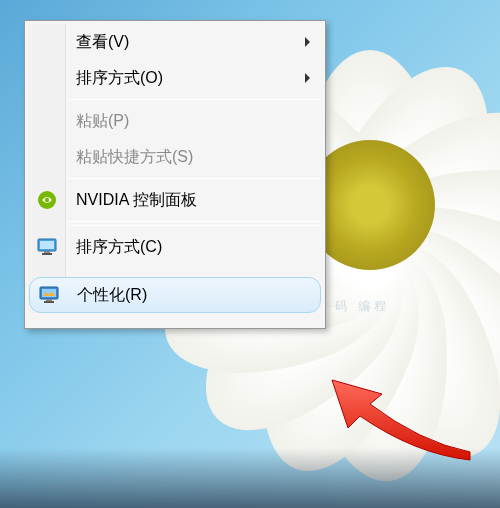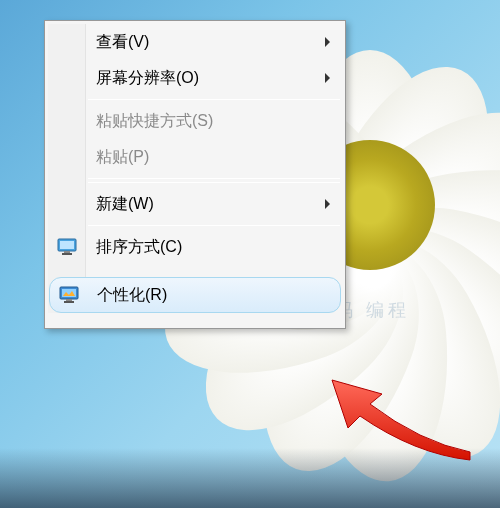--- a/index.html
+++ b/index.html
@@ -42,28 +42,28 @@
     left: 210px; top: 255px;
     font-size: 36px;
     font-weight: bold;
     color: rgba(130,160,185,0.35);
     letter-spacing: 1px;
     pointer-events: none;
   }
   .watermark-sub {
     position: absolute;
     left: 335px; top: 298px;
-    font-size: 18px;
+    font-size: 12px;
     color: rgba(130,160,185,0.35);
     letter-spacing: 4px;
     pointer-events: none;
   }
   .context-menu {
     position: absolute;
-    left: 44px; top: 20px;
+    left: 24px; top: 20px;
     width: 302px;
     background: #f5f5f5;
     border: 1px solid #979797;
     box-shadow: 3px 3px 6px rgba(0,0,0,0.25);
     padding: 3px;
   }
   .menu-inner {
     background: #f5f5f5;
     position: relative;
   }
@@ -151,42 +151,48 @@
 
 <div class="context-menu">
   <div class="menu-inner">
     <div class="icon-gutter"></div>
 
     <div class="menu-item">
       <span>查看(V)</span>
       <span class="arrow"></span>
     </div>
     <div class="menu-item">
-      <span>屏幕分辨率(O)</span>
+      <span>排序方式(O)</span>
       <span class="arrow"></span>
     </div>
 
     <div class="menu-sep"></div>
 
+    <div class="menu-item disabled">
+      <span>粘贴(P)</span>
+    </div>
     <div class="menu-item disabled">
       <span>粘贴快捷方式(S)</span>
     </div>
-    <div class="menu-item disabled">
-      <span>粘贴(P)</span>
-    </div>
-
-    <div class="menu-sep"></div>
-
-
-    <div class="menu-sep"></div>
-
-    <div class="menu-item">
-      <span>新建(W)</span>
-      <span class="arrow"></span>
-    </div>
+
+    <div class="menu-sep"></div>
+
+    <div class="menu-item">
+      <span class="mi-icon">
+        <svg width="20" height="20" viewBox="0 0 20 20">
+            <circle cx="10" cy="10" r="9" fill="#76b900"></circle>
+            <path d="M5 10 Q10 4 15 10 Q10 16 5 10 Z" fill="#fff"></path>
+            <circle cx="10" cy="10" r="2.2" fill="#76b900"></circle>
+          </svg>
+      </span>
+      <span>NVIDIA 控制面板</span>
+    </div>
+
+    <div class="menu-sep"></div>
+
 
     <div class="menu-sep"></div>
 
     <div class="menu-item">
       <span class="mi-icon">
         <svg width="20" height="18" viewBox="0 0 20 18">
             <rect x="1" y="1" width="18" height="12" rx="1" fill="#4aa3df" stroke="#2a6ca0"></rect>
             <rect x="3" y="3" width="14" height="8" fill="#bde4ff"></rect>
             <rect x="7" y="13" width="6" height="2" fill="#888"></rect>
             <rect x="5" y="15" width="10" height="2" fill="#555"></rect>

